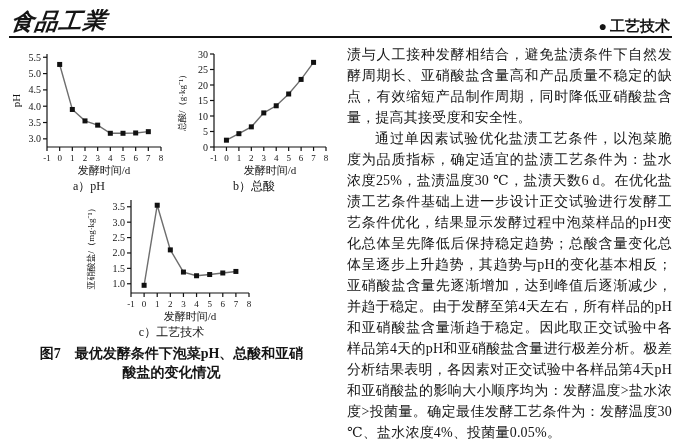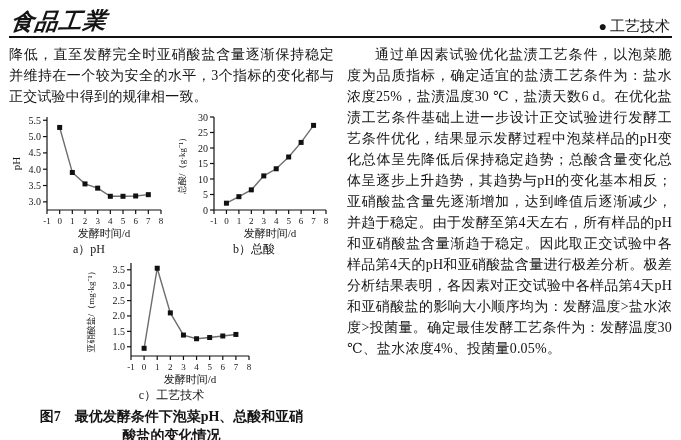--- a/index.html
+++ b/index.html
@@ -13,21 +13,21 @@
 
   
   .hdr {
     display: flex; justify-content: space-between; align-items: flex-end;
     height: 33px; border-bottom: 2px solid #111; padding: 0 2px 3px 2px;
   }
   .logo {
     font-size: 23px; font-weight: bold; font-style: italic;
     transform: skewX(-8deg) rotate(-1deg); letter-spacing: 1px; line-height: 1;
   }
-  .section { font-size: 15px; font-weight: normal; font-family: "Liberation Sans", "DejaVu Sans", sans-serif; line-height: 1; }
+  .section { font-size: 15px; font-weight: bold; font-family: "Liberation Sans", "DejaVu Sans", sans-serif; line-height: 1; }
   .section .bullet { font-size: 14px; margin-right: 3px; }
 
   
   .cols { display: flex; gap: 13px; margin-top: 6px; }
   .col { width: 325px; }
   p.body-text {
     margin: 0; font-size: 14px; line-height: 21px; text-align: justify;
     letter-spacing: 0.2px;
   }
   p.indent { text-indent: 2em; }
@@ -52,21 +52,20 @@
   <div class="hdr">
     <div class="logo">食品工業</div>
     <div class="section">
       <span class="bullet">●</span><span>工艺技术</span>
     </div>
   </div>
 
   <div class="cols">
 
     <div class="col">
-      <p class="body-text">降低，直至发酵完全时亚硝酸盐含量逐渐保持稳定并维持在一个较为安全的水平，3个指标的变化都与正交试验中得到的规律相一致。</p>
 
       <div class="figure">
         <div class="chart-row">
           <div class="chart">
             <svg id="chart-0" width="160" height="132">
                 <line stroke="#111" stroke-width="1.2" x1="38" y1="7" x2="38" y2="100"></line>
                 <line stroke="#111" stroke-width="1.2" x1="38" y1="100" x2="152" y2="100"></line>
                 <line stroke="#111" stroke-width="1.2" x1="34" y1="91.84210526315789" x2="38" y2="91.84210526315789"></line>
                 <text x="32" y="95.34210526315789" text-anchor="end" font-size="10" font-family="&quot;Liberation Serif&quot;, serif" fill="#151515">3.0</text>
                 <line stroke="#111" stroke-width="1.2" x1="34" y1="75.52631578947368" x2="38" y2="75.52631578947368"></line>
@@ -216,18 +215,19 @@
                 <rect x="150.38888888888889" y="75.94370860927152" width="5" height="5" fill="#111111"></rect>
               </svg>
             <div class="sub-label">c）工艺技术</div>
           </div>
         </div>
         <div class="fig-caption">图7　最优发酵条件下泡菜pH、总酸和亚硝酸盐的变化情况</div>
       </div>
     </div>
 
     <div class="col">
+      <p class="body-text">渍与人工接种发酵相结合，避免盐渍条件下自然发酵周期长、亚硝酸盐含量高和产品质量不稳定的缺点，有效缩短产品制作周期，同时降低亚硝酸盐含量，提高其接受度和安全性。</p>
       <p class="body-text indent">通过单因素试验优化盐渍工艺条件，以泡菜脆度为品质指标，确定适宜的盐渍工艺条件为：盐水浓度25%，盐渍温度30 ℃，盐渍天数6 d。在优化盐渍工艺条件基础上进一步设计正交试验进行发酵工艺条件优化，结果显示发酵过程中泡菜样品的pH变化总体呈先降低后保持稳定趋势；总酸含量变化总体呈逐步上升趋势，其趋势与pH的变化基本相反；亚硝酸盐含量先逐渐增加，达到峰值后逐渐减少，并趋于稳定。由于发酵至第4天左右，所有样品的pH和亚硝酸盐含量渐趋于稳定。因此取正交试验中各样品第4天的pH和亚硝酸盐含量进行极差分析。极差分析结果表明，各因素对正交试验中各样品第4天pH和亚硝酸盐的影响大小顺序均为：发酵温度&gt;盐水浓度&gt;投菌量。确定最佳发酵工艺条件为：发酵温度30 ℃、盐水浓度4%、投菌量0.05%。</p>
 
     </div>
 
   </div>
 </div>
 
 </body></html>

